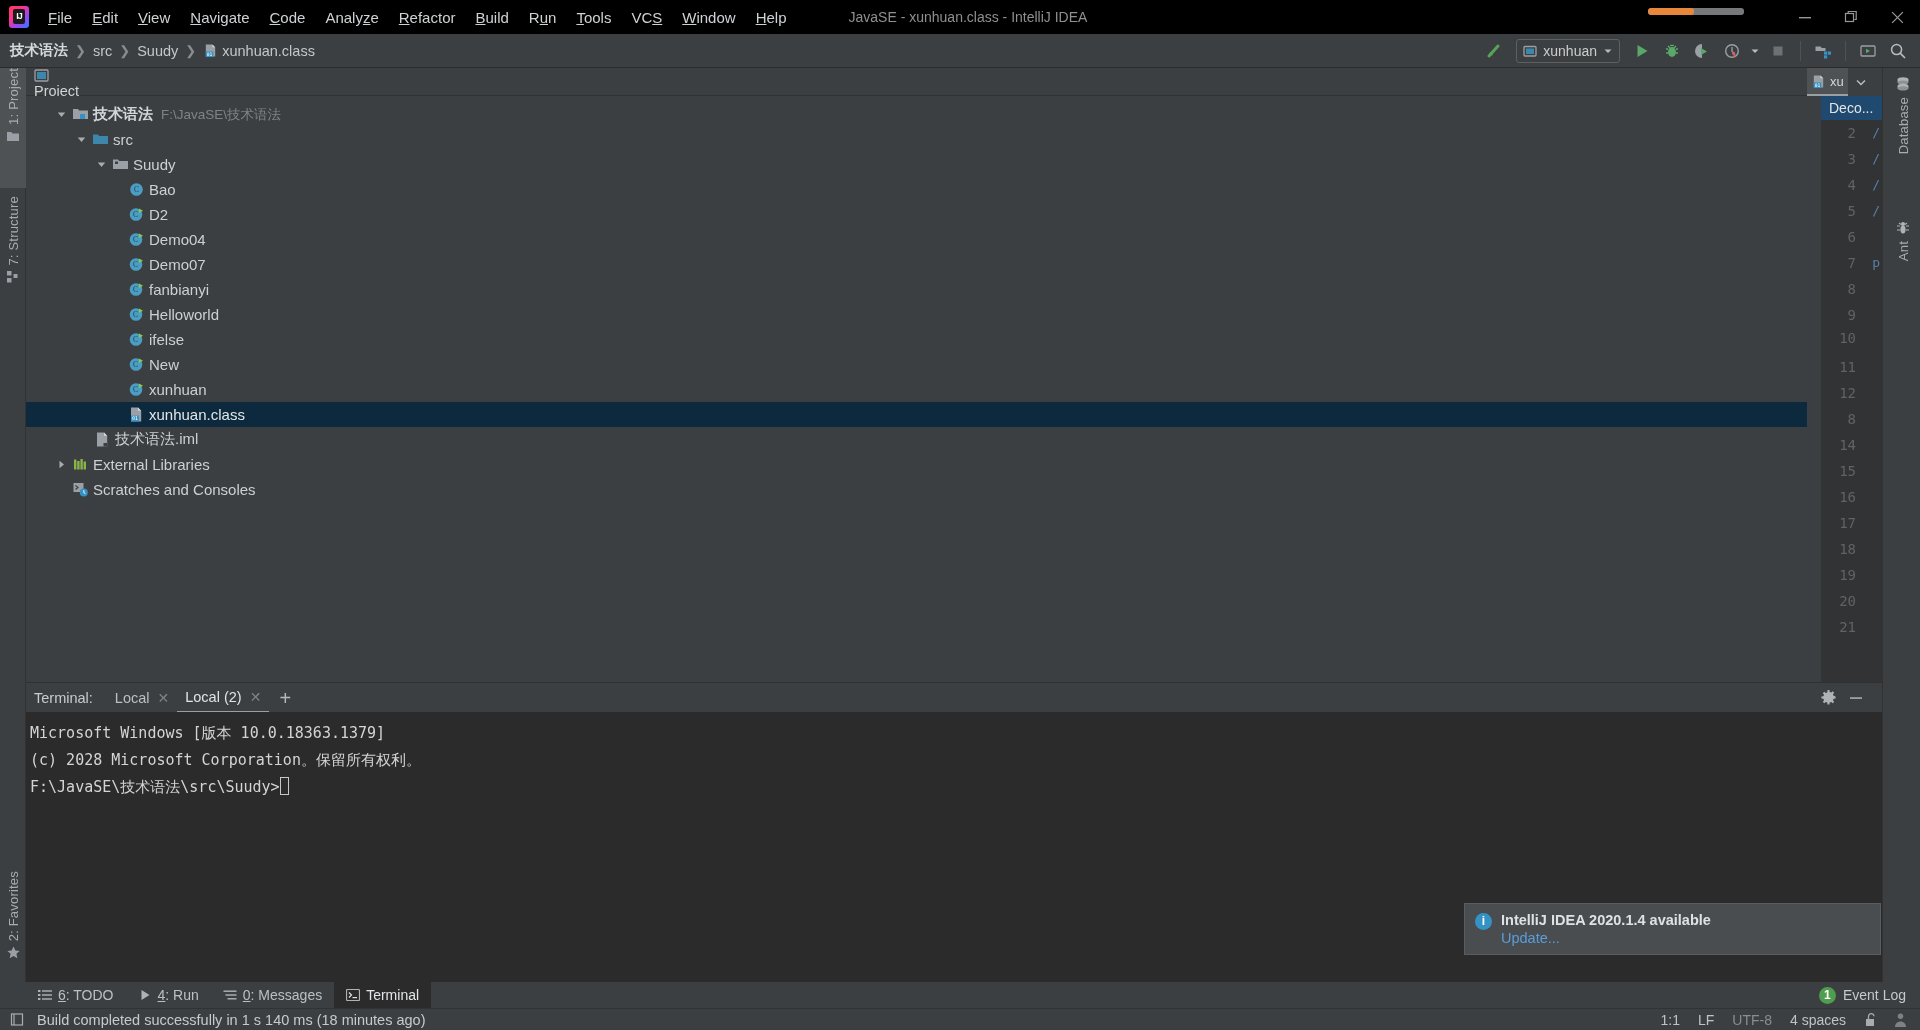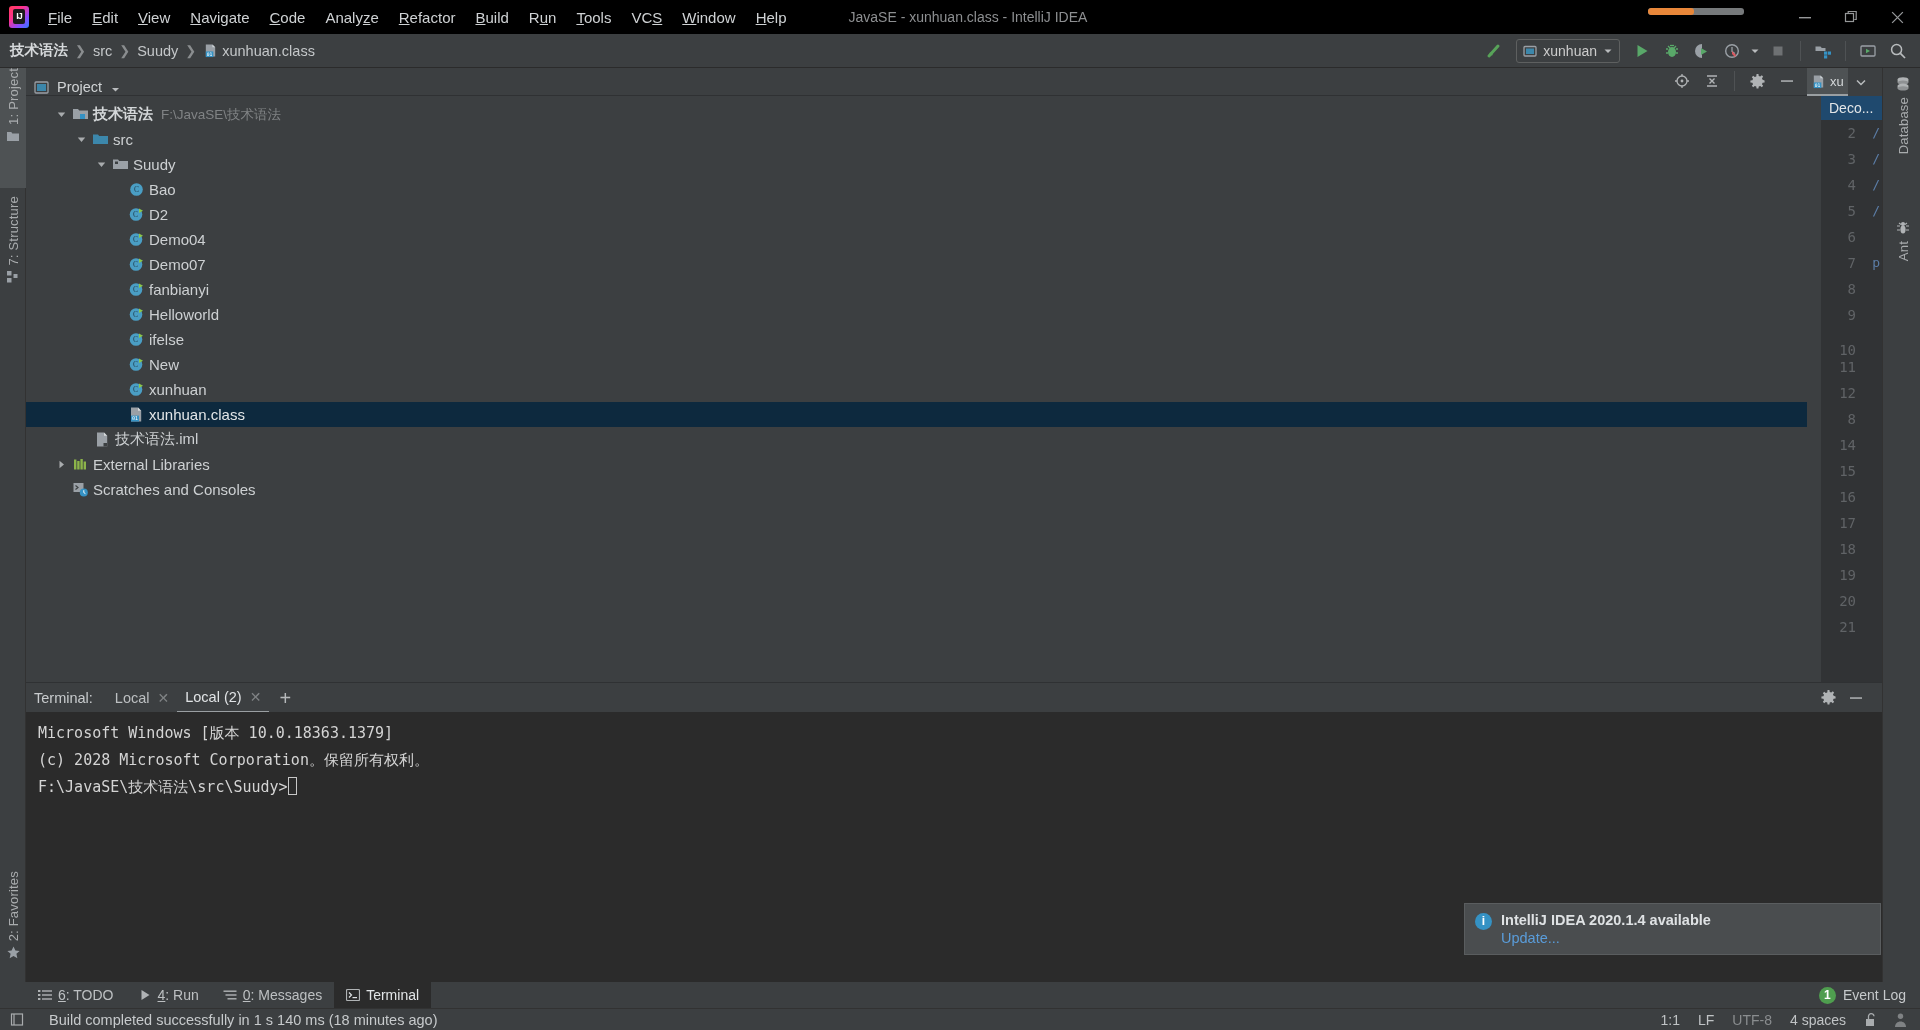--- a/index.html
+++ b/index.html
@@ -75,22 +75,23 @@
   }
   .vtab.active { background: #4e5254; }
   .vtab .vicon { margin-top: 4px; }
 
   
   .project-win {
     position: absolute; left: 26px; top: 68px; width: 1781px; height: 614px;
     background: #3c3f41;
   }
   .pw-header {
-    height: 28px; display: flex; align-items: flex-end; border-bottom: 1px solid #2f3133;
+    height: 28px; display: flex; align-items: flex-start; border-bottom: 1px solid #2f3133;
     background: #3c3f41;
+    flex-direction: column;
   }
   .pw-title { font-size: 14.5px; color: #d0d3d5; margin-left: 8px; }
   .pw-caret { margin-left: 8px; }
   .pw-spacer { flex: 1; }
   .pw-tools { display:flex; align-items:center; padding-right:6px; gap:2px; }
 
   .tree {
     position: absolute; left: 0; top: 28px; width: 1781px; height: 586px;
     background: #3c3f41; padding-top: 6px; overflow: hidden;
   }
@@ -151,21 +152,21 @@
   .tw-tab {
     display:flex; align-items:center; gap:8px; padding: 0 8px; height: 30px;
     font-size: 14.5px; color: #bcbfc1;
   }
   .tw-tab.active { color:#e0e3e5; border-bottom: 2px solid #9a9fa2; }
   .tw-close { color:#7f8284; font-size:14px; }
   .tw-plus { font-size: 20px; color:#b6b9bb; padding: 0 10px; line-height:1; }
   .tw-spacer { flex:1; }
   .term-body {
     position: absolute; left: 0; top: 30px; width: 1856px; height: 270px;
-    background: #2b2b2b; padding: 8px 12px;
+    background: #2b2b2b; padding: 8px 4px;
     font-family: "DejaVu Sans Mono", monospace; font-size: 15px; color: #d4d4d4;
     line-height: 27px;
   }
   .term-line { white-space: pre; }
   .term-cursor { display:inline-block; width:9px; height:18px; border:1px solid #c8c8c8; vertical-align:-3px;}
 
   
   .balloon {
     position: absolute; left: 1464px; top: 903px; width: 417px; height: 52px;
     background: #4a4d4f; border: 1px solid #5a5d5f;
@@ -192,21 +193,21 @@
   .bt-spacer { flex: 1; }
   .eventlog { display:flex; align-items:center; gap:7px; padding-right:14px; font-size:14px; color:#c6c9cb; }
   .badge-green {
     width: 17px; height: 17px; border-radius: 50%; background: #4f9e4f; color:#fff;
     font-size: 12px; text-align:center; line-height:17px; font-weight:600;
   }
   .statusbar {
     position: absolute; left: 0; top: 1008px; width: 1920px; height: 22px;
     background: #3c3f41; display: flex; align-items: center; border-top:1px solid #323232;
   }
-  .status-msg { font-size: 14.5px; color: #c7cacc; margin-left: 24px; }
+  .status-msg { font-size: 14.5px; color: #c7cacc; margin-left: 12px; }
   .st-spacer { flex: 1; }
   .st-item { font-size: 14px; color: #c0c3c5; margin-right: 18px; }
   .st-item.dim { color: #8a8d8f; }
   .st-icons { display:flex; align-items:center; gap:14px; padding-right: 12px;}
   svg { display:block; }
 </style>
 </head>
 <body>
 
 <div class="app">
@@ -644,21 +645,21 @@
       <div class="hl-row" style="top:0px"></div>
       <div class="lnum cur" style="top:3px">1</div>
       <div class="lnum" style="top:29px">2</div>
       <div class="lnum" style="top:55px">3</div>
       <div class="lnum" style="top:81px">4</div>
       <div class="lnum" style="top:107px">5</div>
       <div class="lnum" style="top:133px">6</div>
       <div class="lnum" style="top:159px">7</div>
       <div class="lnum" style="top:185px">8</div>
       <div class="lnum" style="top:211px">9</div>
-      <div class="lnum" style="top:246px">10</div>
+      <div class="lnum" style="top:234px">10</div>
       <div class="lnum" style="top:263px">11</div>
       <div class="lnum" style="top:289px">12</div>
       <div class="lnum" style="top:315px">8</div>
       <div class="lnum" style="top:341px">14</div>
       <div class="lnum" style="top:367px">15</div>
       <div class="lnum" style="top:393px">16</div>
       <div class="lnum" style="top:419px">17</div>
       <div class="lnum" style="top:445px">18</div>
       <div class="lnum" style="top:471px">19</div>
       <div class="lnum" style="top:497px">20</div>

